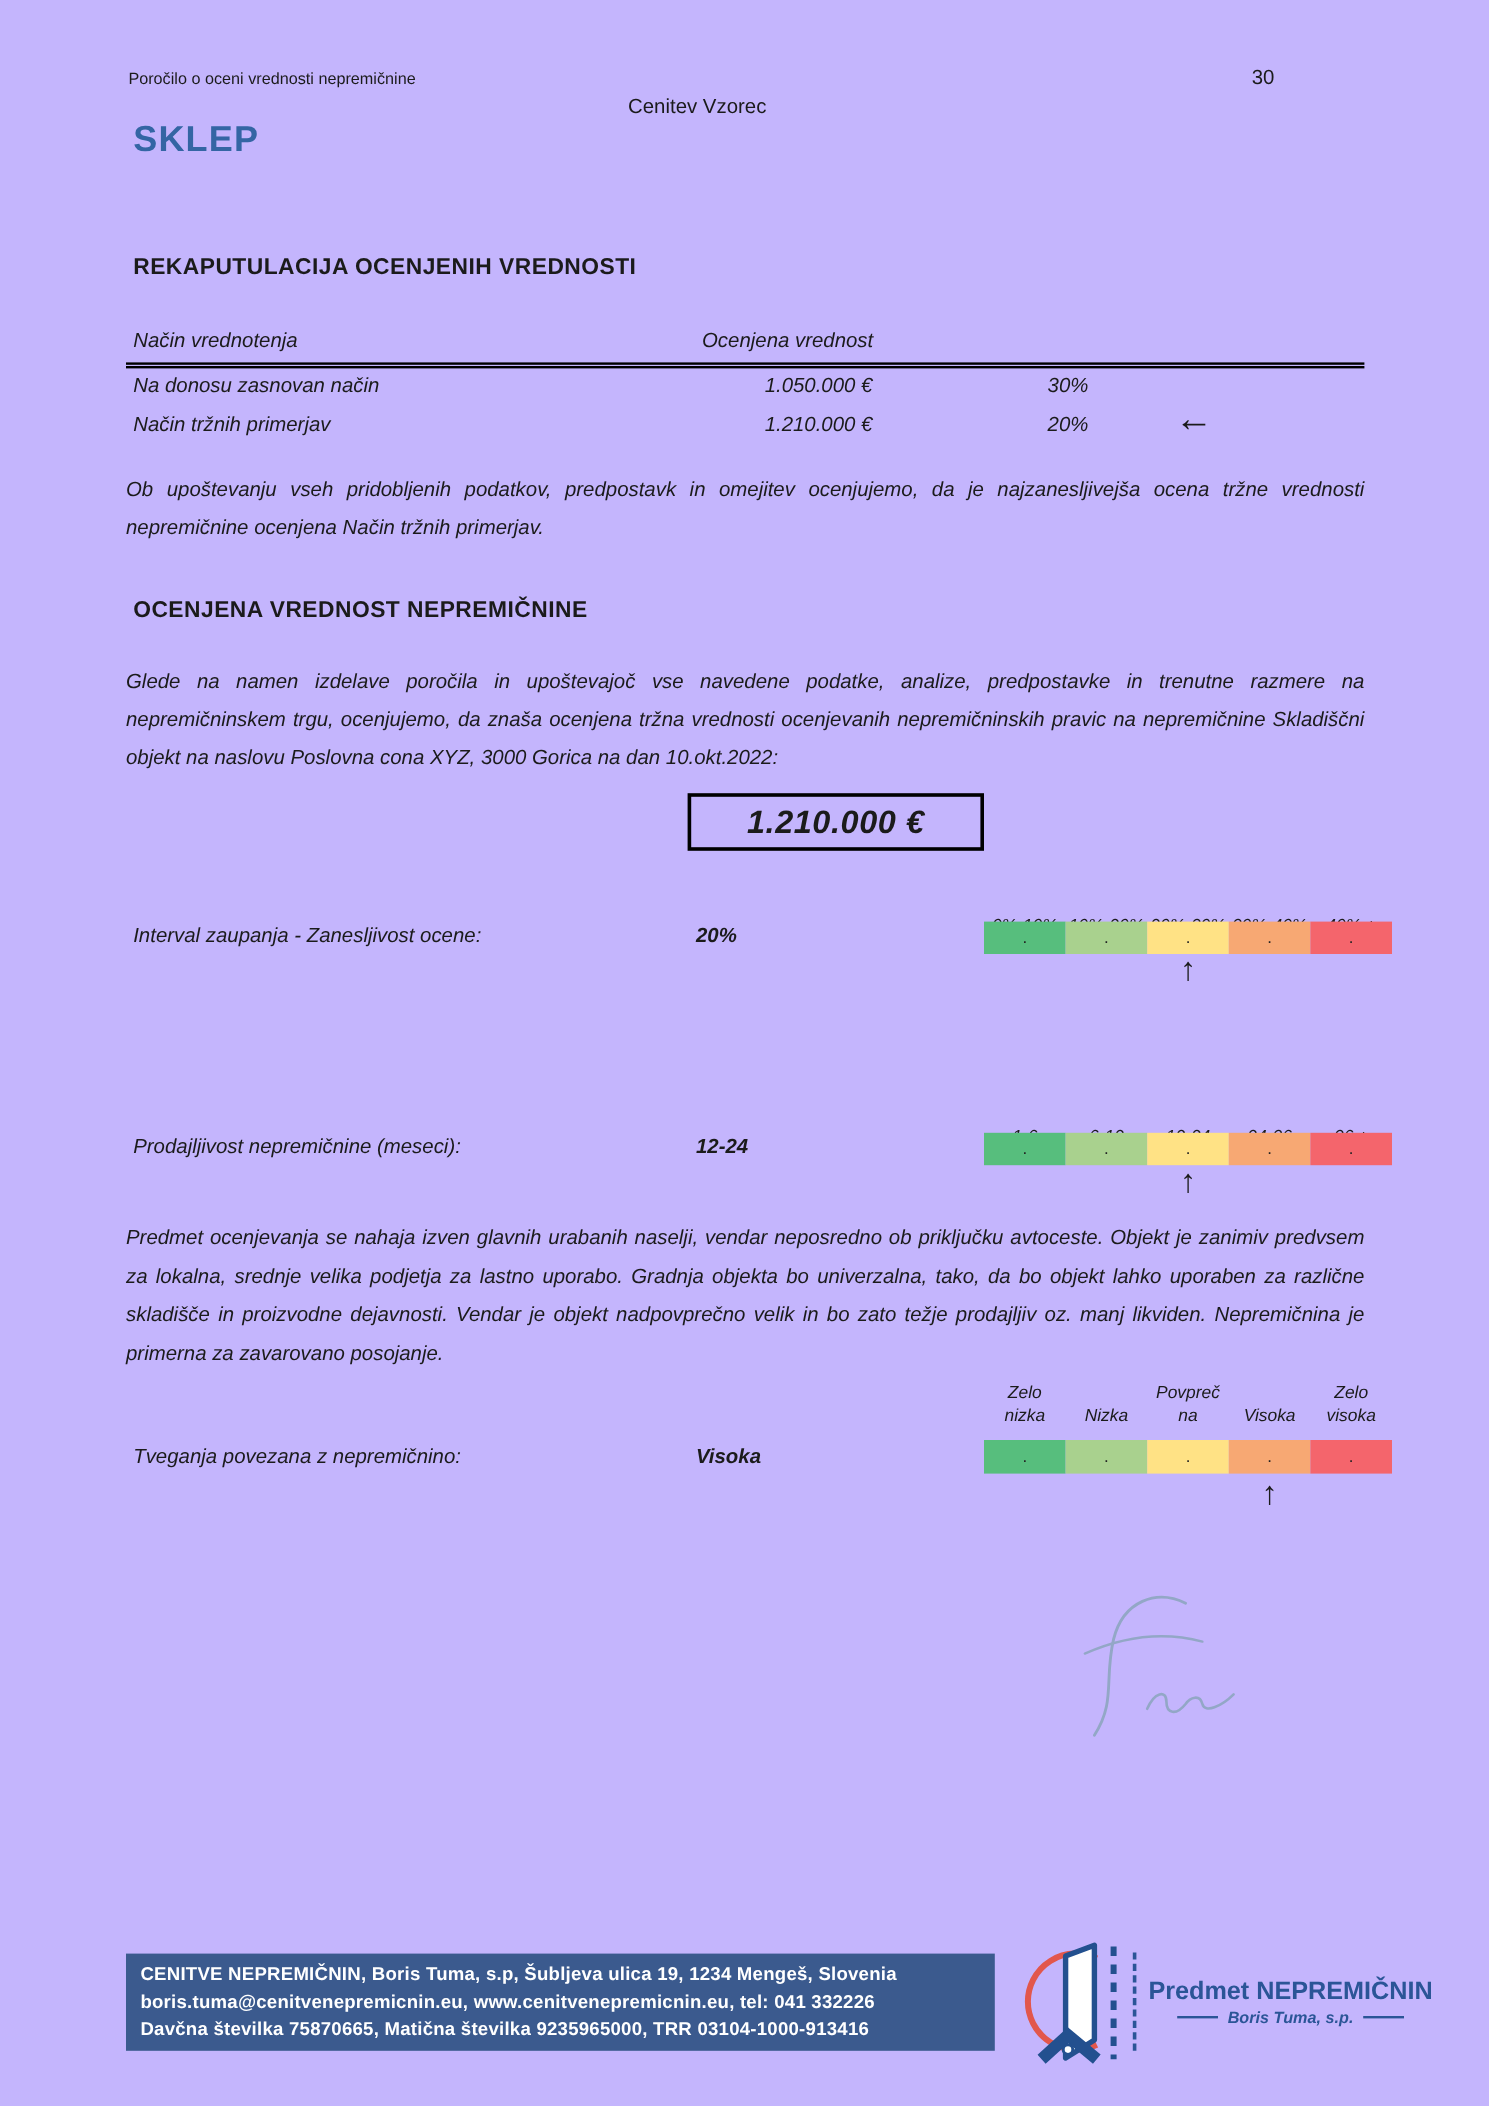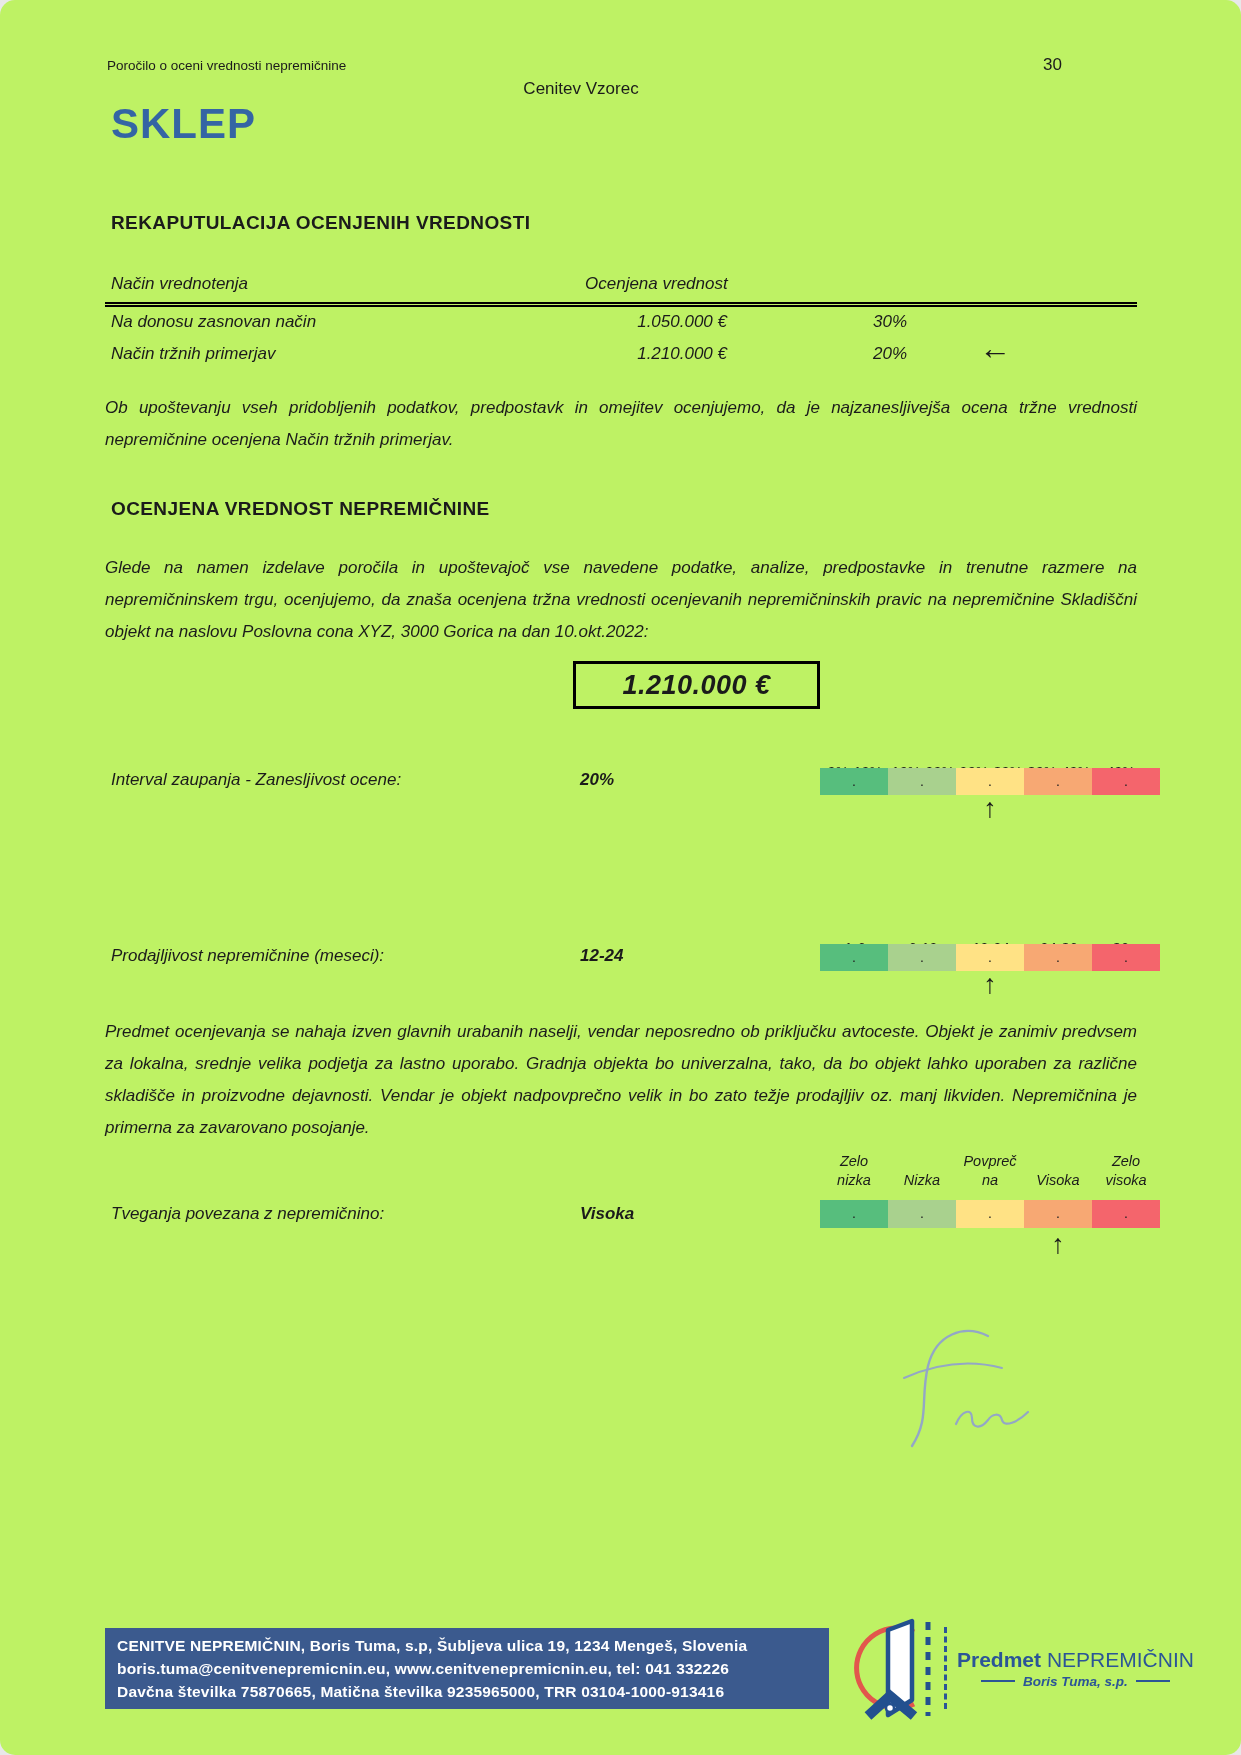--- a/index.html
+++ b/index.html
@@ -1,30 +1,30 @@
 <!DOCTYPE html>
 <html style="--accent: #3465A4; --footer-bg: #3B5A8E; --logo-blue: #2B5597; --logo-red: #E2574C;"><head>
 <meta charset="utf-8">
 <style>
   :root{
     --accent:#3465A4; --footer-bg:#3B5A8E; --logo-blue:#2B5597; --logo-red:#E2574C;
     --ink:#1b1b1b;
   }
   html,body{margin:0;padding:0;background:#e8e8e8;}
   #page{
-    position:relative; width:1241px; height:1755px; margin:0 auto; background:#bef264;
-    font-family:"Liberation Sans", sans-serif; color:var(--ink); overflow:hidden;border-radius:15px;
+    position:relative; width:1241px; height:1755px; margin:0 auto; background:#c4b5fd;
+    font-family:"Liberation Sans", sans-serif; color:var(--ink); overflow:hidden;
   }
   .abs{position:absolute;}
   
   .hdr-left{left:107px; top:58px; font-size:13.5px;}
   .hdr-center{left:421px; top:55px; width:320px; text-align:center; font-size:17px;margin-top:24px;}
   .hdr-right{left:1010px; top:55px; width:52px; text-align:right; font-size:17px;}
   
-  .title{left:111px; top:100px; font-size:42px; font-weight:bold; color:var(--accent); letter-spacing:1px;}
+  .title{left:111px; top:100px; font-size:30px; font-weight:bold; color:var(--accent); letter-spacing:1px;}
   .sec-heading{left:111px; top:212px; font-size:19px; font-weight:bold; letter-spacing:.4px;}
   .sec-heading2{top:498px;}
   
   .t-cell{font-size:17px; font-style:italic;}
   .th-method{left:111px; top:274px;}
   .th-value{left:585px; top:274px;}
   .t-rule{left:105px; top:281px; width:1032px; height:21px; border-bottom:5px double #000;}
   .r1-method{left:111px; top:312px;}
   .r1-value{left:505px; top:312px; width:222px; text-align:right;}
   .r1-weight{left:835px; top:312px; width:110px; text-align:center;}
@@ -61,21 +61,21 @@
     left:105px; top:1628px; width:724px; height:81px; background:var(--footer-bg);
     color:#fff; font-weight:bold; font-size:15.5px; line-height:23px;
     padding:6px 12px; box-sizing:border-box; letter-spacing:.2px;
   }
   .logo{left:838px; top:1616px; width:400px; height:104px; display:flex; align-items:center;}
   .logo-mark{width:104px; height:104px; flex:0 0 auto;}
   .logo-sep{width:0; height:82px; border-left:3px dashed var(--logo-blue); margin:0 10px 0 2px;}
   .logo-text{color:var(--logo-blue); text-align:center;}
   .logo-line1{font-size:21px; white-space:nowrap;}
   .logo-line1 .reg{font-weight:600;}
-  .logo-line1 .bold{font-weight:400;}
+  .logo-line1 .bold{font-weight:700;}
   .logo-line2{font-size:13.5px; font-weight:bold; font-style:italic; margin-top:2px;
     display:flex; align-items:center; justify-content:center; gap:8px;}
   .logo-dash{display:inline-block; width:34px; height:0; border-top:2px solid var(--logo-blue);}
 </style>
 </head>
 <body>
 
 <div id="page">
 
   <div class="abs hdr-left">Poročilo o oceni vrednosti nepremičnine</div>

